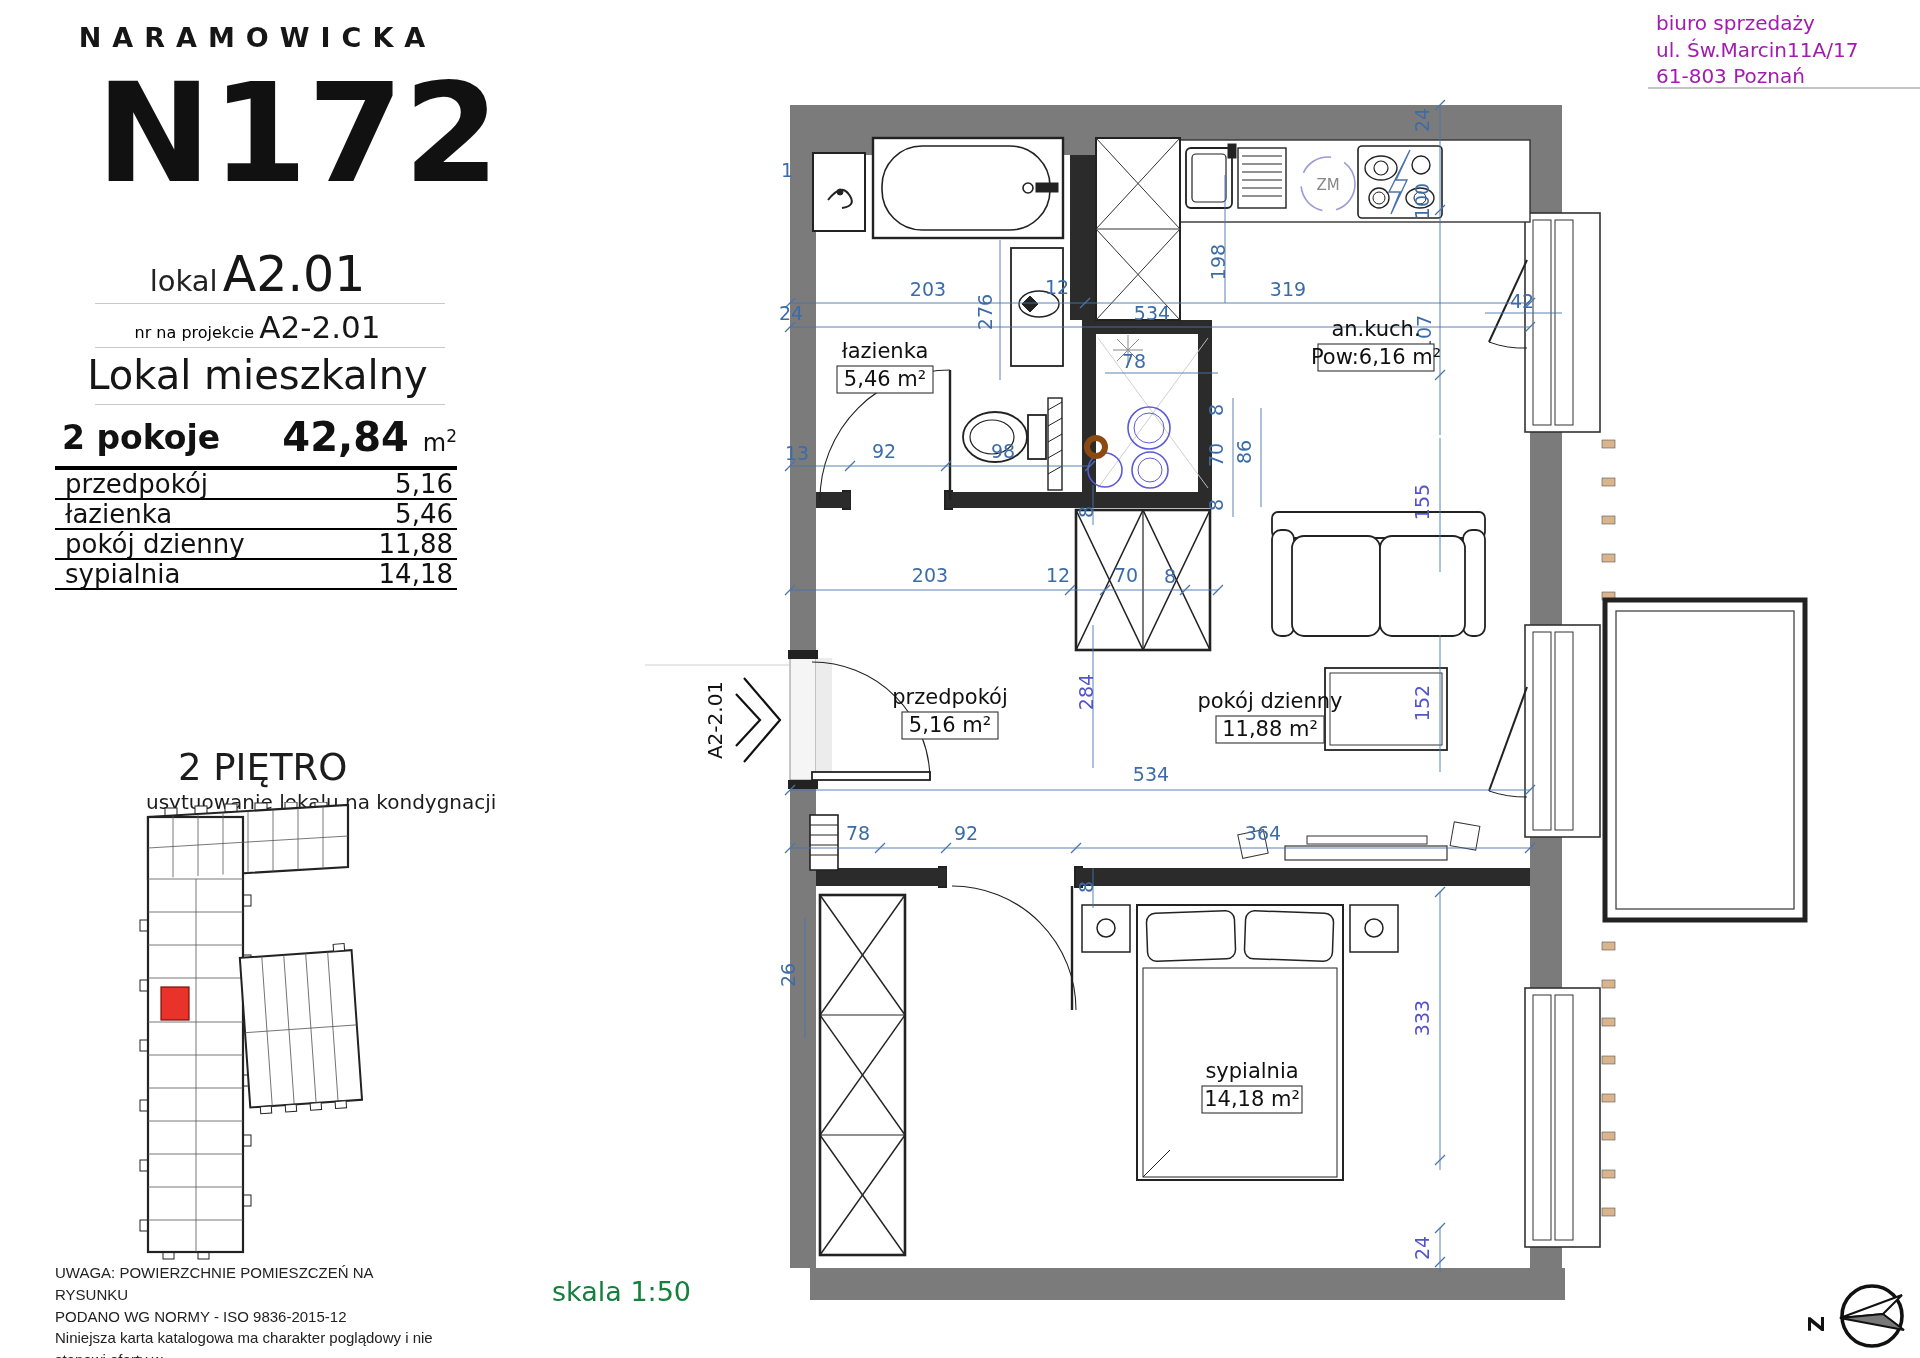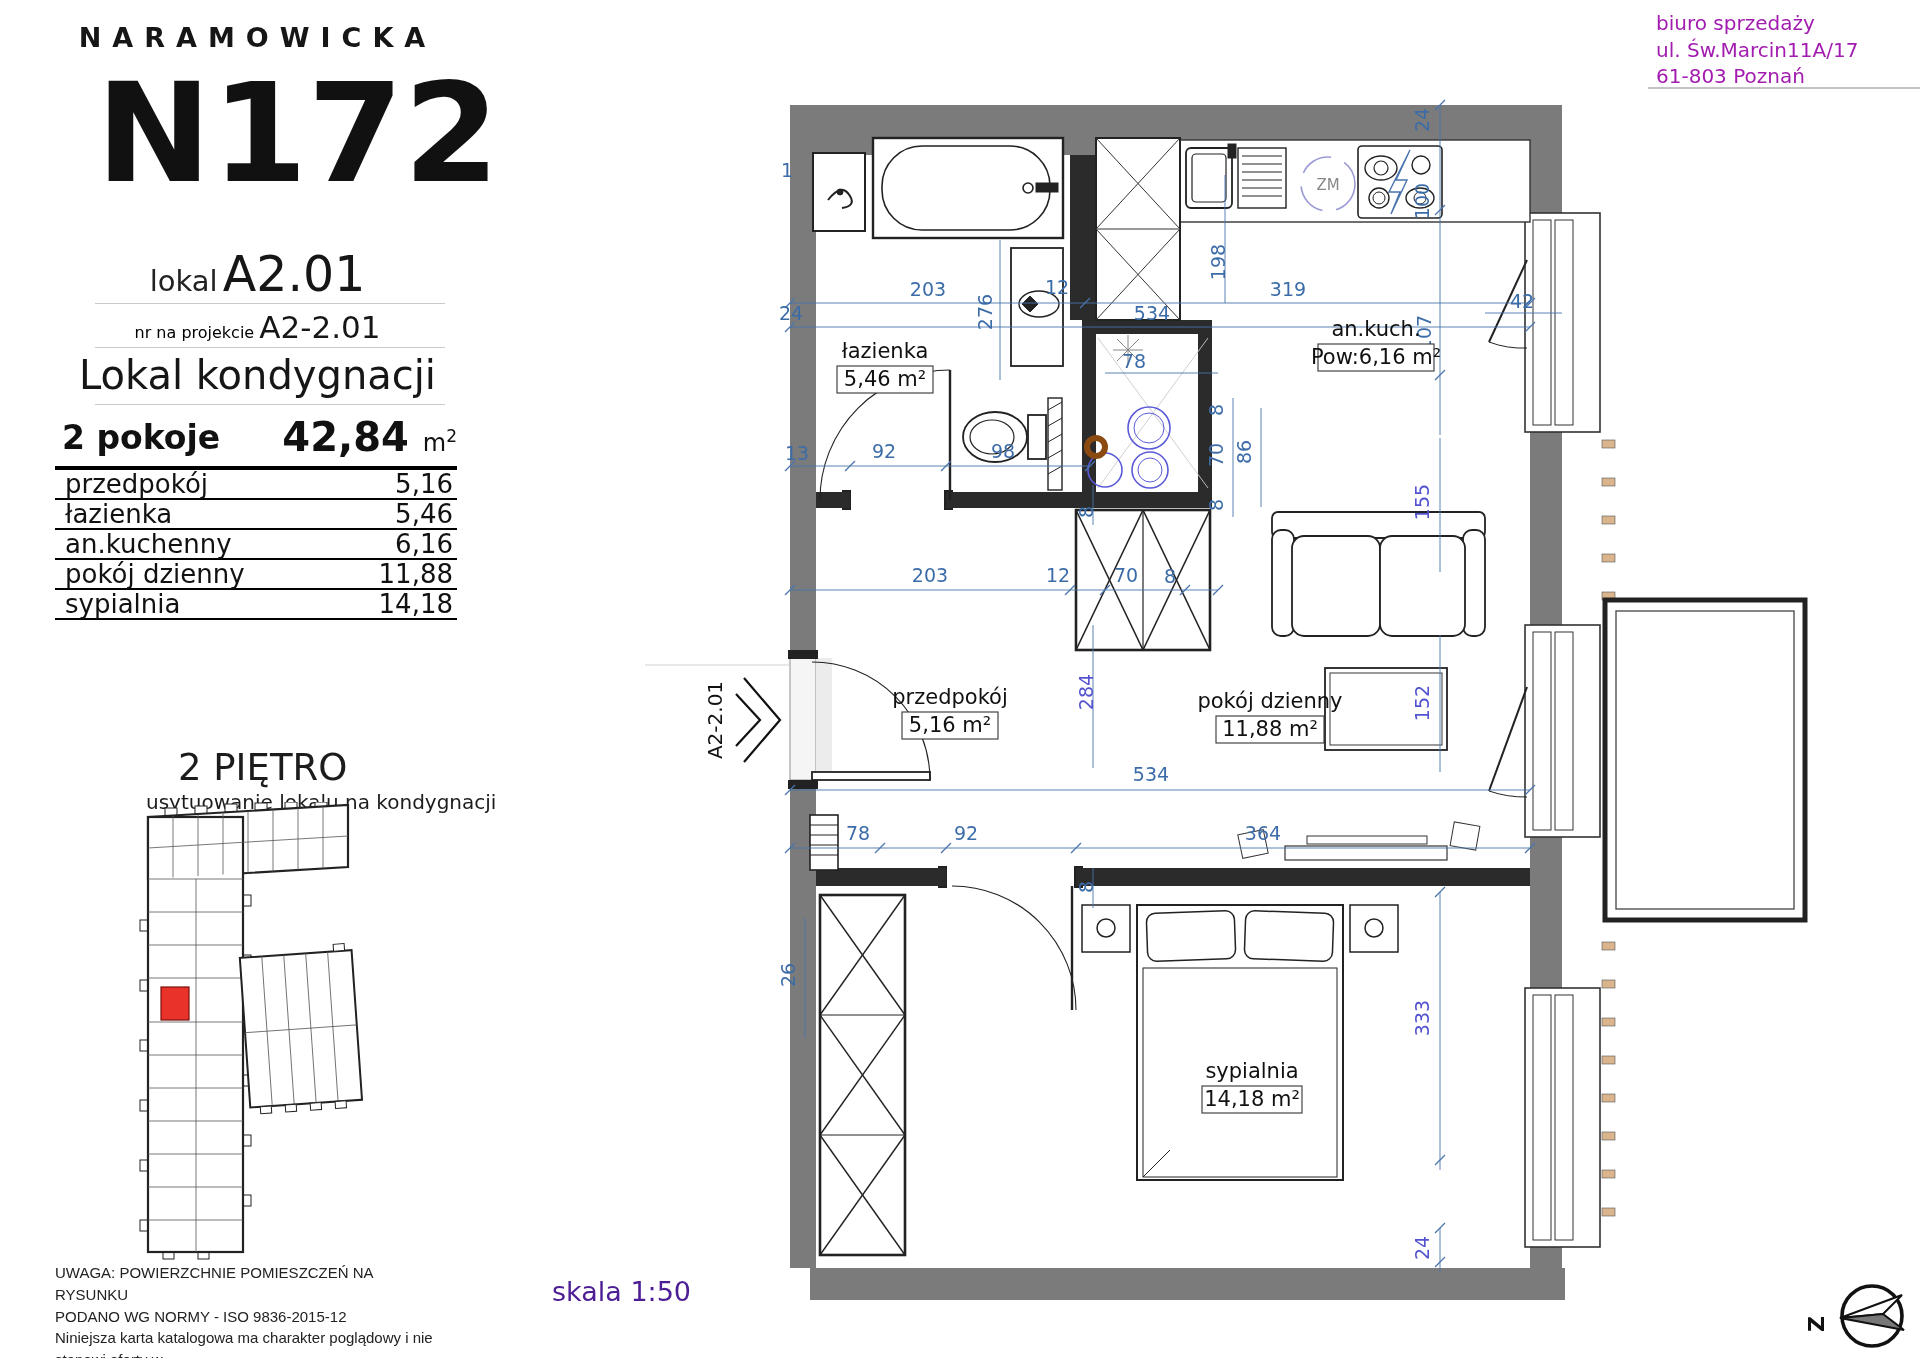--- a/index.html
+++ b/index.html
@@ -24,21 +24,21 @@
   .roomtable{left:55px;top:466px;width:402px;border-top:4px solid #000;}
   .rt-row{display:flex;justify-content:space-between;border-bottom:2px solid #000;height:28px;align-items:center;font-size:26px;}
   .rt-row .n{padding-left:10px;}
   .rt-row .a{padding-right:4px;}
   .pietro{left:146px;top:746px;width:360px;}
   .pietro .t{font-size:37px;color:#1c1c1c;margin-left:32px;}
   .pietro .s{font-size:20px;color:#1c1c1c;margin-top:1px;}
   .legal{left:55px;top:1262px;width:392px;font-size:15px;line-height:1.45;color:#222;font-family:"Liberation Sans",sans-serif;}
   .office{left:1656px;top:10px;width:262px;font-size:20px;line-height:1.33;color:#a21caf;}
   .office-rule{left:1648px;top:87px;width:272px;height:2px;background:#c4c4c4;}
-  .skala{left:552px;top:1276px;font-size:27px;color:#4c1d95;}
+  .skala{left:552px;top:1276px;font-size:27px;color:#15803d;}
   svg text{font-family:"DejaVu Sans","Liberation Sans",sans-serif;}
   .dimt{font-size:19px;}
   .rname{font-size:21px;fill:#111;}
   .rarea{font-size:21px;fill:#111;}
 </style>
 </head>
 <body>
 
 <div class="abs brand">NARAMOWICKA</div>
 <div class="abs logo">N172</div>
@@ -46,40 +46,36 @@
 <div class="abs lokal-line">
   <span class="sm">lokal</span>
   <span class="lg">A2.01</span>
 </div>
 <div class="abs rule" style="left:95px;top:303px;width:350px;"></div>
 <div class="abs proj-line">
   <span class="sm">nr na projekcie</span>
   <span class="lg">A2-2.01</span>
 </div>
 <div class="abs rule" style="left:95px;top:347px;width:350px;"></div>
-<div class="abs type-line">Lokal kondygnacji</div>
+<div class="abs type-line">Lokal mieszkalny</div>
 <div class="abs rule" style="left:95px;top:404px;width:350px;"></div>
 
 <div class="abs pokoje-row">
   <span class="label">2 pokoje</span>
   <span class="val"><span>42,84</span>&nbsp;<span class="unit"><span>m</span><sup>2</sup></span></span>
 </div>
 
 <div class="abs roomtable">
   <div class="rt-row">
       <span class="n">przedpokój</span>
       <span class="a">5,16</span>
     </div>
   <div class="rt-row">
       <span class="n">łazienka</span>
       <span class="a">5,46</span>
-    </div>
-  <div class="rt-row">
-      <span class="n">an.kuchenny</span>
-      <span class="a">6,16</span>
     </div>
   <div class="rt-row">
       <span class="n">pokój dzienny</span>
       <span class="a">11,88</span>
     </div>
   <div class="rt-row">
       <span class="n">sypialnia</span>
       <span class="a">14,18</span>
     </div>
 </div>

